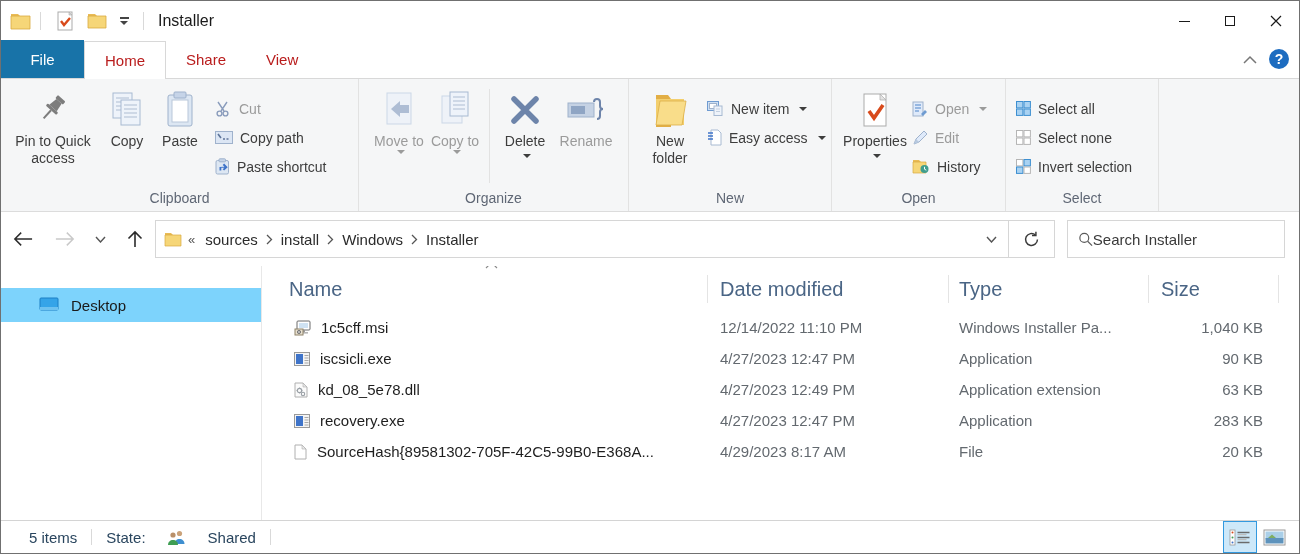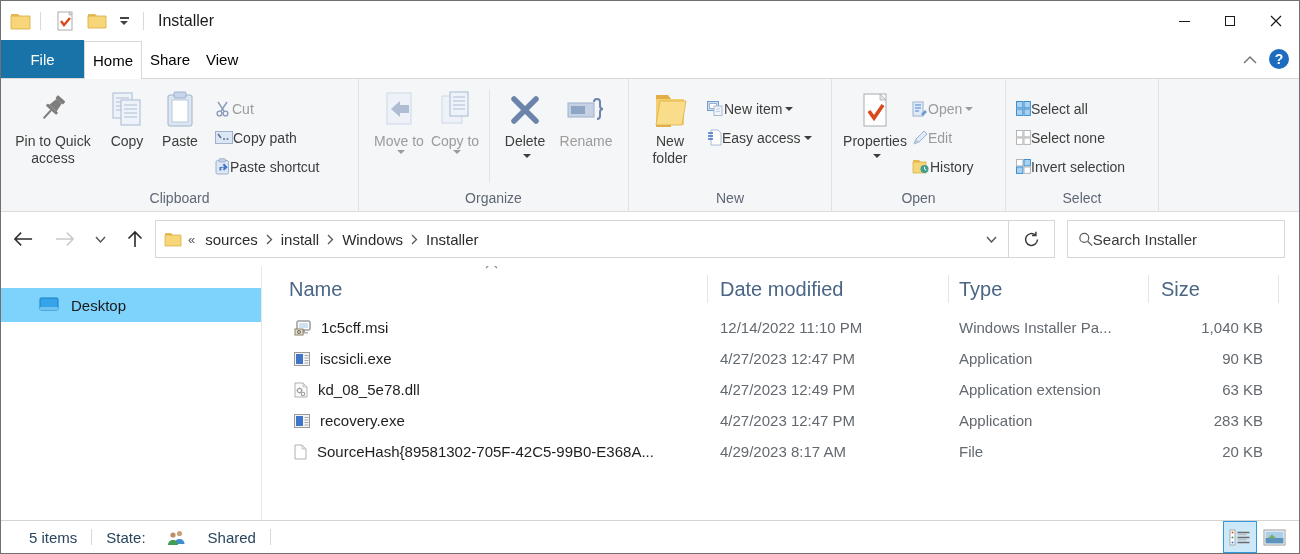--- a/index.html
+++ b/index.html
@@ -16,37 +16,37 @@
   .qat-caret .bar { width:9px; height:2px; background:#444; margin-bottom:2px; }
   .qat-caret .tri { width:0; height:0; border-left:4px solid transparent; border-right:4px solid transparent; border-top:4px solid #444; }
   .win-title { font-size:16px; color:#1a1a1a; margin-left:6px; }
   .titlebar .spacer { flex:1; }
   .winctl { width:46px; height:32px; display:flex; align-items:center; justify-content:center; }
   .minimize-glyph { width:11px; height:1px; background:#1a1a1a; }
   .maximize-glyph { width:10px; height:10px; border:1px solid #1a1a1a; }
 
   
   .tabrow { height:38px; display:flex; align-items:flex-end; border-bottom:1px solid #d8d8d8; flex:0 0 auto; position:relative; }
-  .tab { height:38px; display:flex; align-items:center; justify-content:center; font-size:15px; padding:0 8px; color:#000000; }
+  .tab { height:38px; display:flex; align-items:center; justify-content:center; font-size:15px; padding:0 20px; color:#b91c1c; }
   .tab-file { background:#1873a8; color:#fff; width:83px; padding:0; }
   .tab-active { background:#fff; border:1px solid #d8d8d8; border-bottom:none; margin-bottom:-1px; height:38px; }
   .tabrow-right { position:absolute; right:10px; top:8px; display:flex; align-items:center; gap:12px; }
   .help-icon { width:20px; height:20px; border-radius:50%; background:#1d6cc0; color:#fff; font-size:14px; font-weight:bold; display:flex; align-items:center; justify-content:center; }
   .help-icon::after { content:"?"; }
 
   
   .ribbon { height:133px; background:#f5f6f7; border-bottom:1px solid #dcdcdc; display:flex; flex:0 0 auto; }
   .rgroup { display:flex; flex-direction:column; border-right:1px solid #e2e2e2; flex:0 0 auto; }
   .rgroup-content { flex:1; display:flex; align-items:stretch; padding:6px 4px 0; }
   .rgroup-label { text-align:center; font-size:14px; color:#5f6775; padding:3px 0 5px; }
   .bigbtn { display:flex; flex-direction:column; align-items:center; padding:2px 3px; font-size:14px; line-height:1.18; text-align:center; color:#3d3d3d; }
   .bigbtn .bicon { height:46px; display:flex; align-items:center; justify-content:center; }
   .bigbtn.disabled { color:#9b9b9b; }
   .smallcol { display:flex; flex-direction:column; justify-content:flex-start; padding-top:9px; }
-  .smallbtn { display:flex; align-items:center; gap:0; font-size:14px; color:#3d3d3d; height:25px; margin:2px 0; white-space:nowrap; }
+  .smallbtn { display:flex; align-items:center; gap:7px; font-size:14px; color:#3d3d3d; height:25px; margin:2px 0; white-space:nowrap; }
   .smallbtn.disabled { color:#9b9b9b; }
   .caret-d { width:0; height:0; border-left:4px solid transparent; border-right:4px solid transparent; border-top:4px solid currentColor; display:inline-block; margin-left:3px; }
   .rthinsep { width:1px; background:#e2e2e2; margin:4px 6px; }
 
   
   .addressrow { height:54px; display:flex; align-items:center; background:#fff; flex:0 0 auto; }
   .navbtn { display:flex; align-items:center; justify-content:center; }
   .addressbox { height:38px; border:1px solid #d6d6d6; display:flex; align-items:center; width:900px; background:#fff; }
   .addr-main { flex:1; display:flex; align-items:center; padding-left:8px; gap:4px; font-size:15px; color:#2b2b2b; }
   .crumb { padding:0 4px; }

